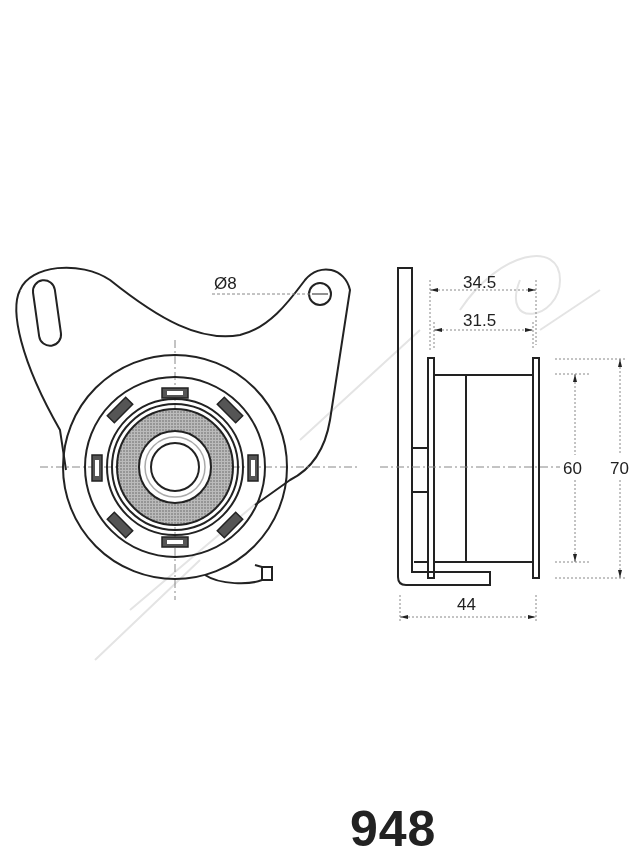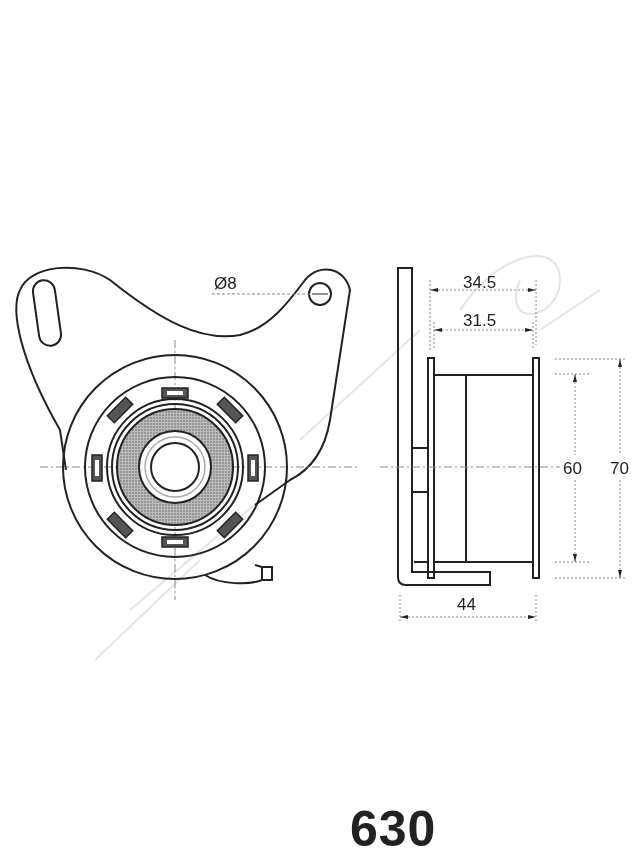--- a/index.html
+++ b/index.html
@@ -115,13 +115,13 @@
       <polygon points="620,578 618,570 622,570"></polygon>
     </g>
   </g>
   <text class="dim" x="463" y="288">34.5</text>
   <text class="dim" x="463" y="326">31.5</text>
   <text class="dim" x="563" y="474">60</text>
   <text class="dim" x="610" y="474">70</text>
   <text class="dim" x="457" y="610">44</text>
 </svg>
 
-<div class="partno">630</div>
+<div class="partno">948</div>
 
 </body></html>

